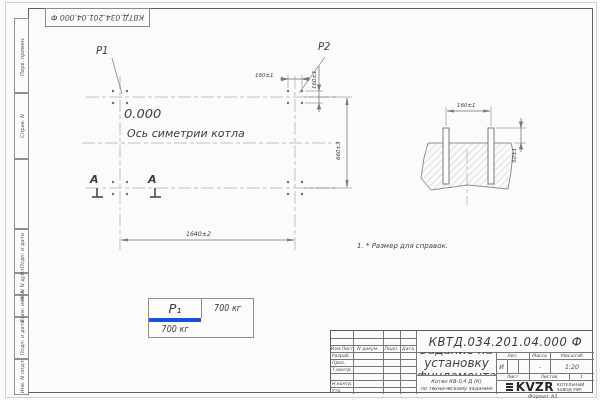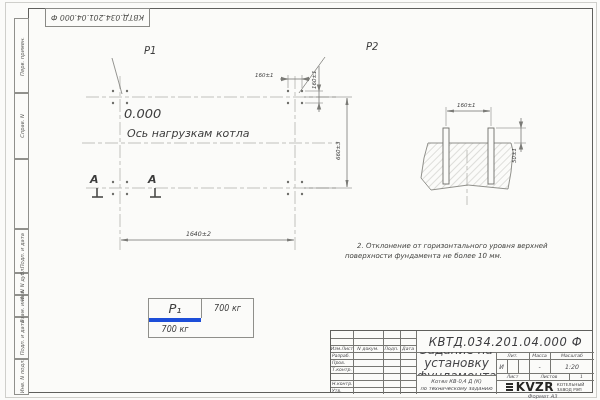--- a/index.html
+++ b/index.html
@@ -5,21 +5,21 @@
   html,body{margin:0;padding:0;background:#ffffff;}
   #page{position:relative;width:600px;height:400px;background:#fbfbf9;overflow:hidden;
         font-family:"DejaVu Sans",sans-serif;}
   .abs{position:absolute;}
   .t{position:absolute;font-style:italic;color:#3d3d3d;white-space:nowrap;line-height:1;}
   .f46{font-size:4.6px;color:#555;}
   .f55{font-size:5.5px;}
   .f6{font-size:6.2px;}
   .f8{font-size:8px;}
   .f9{font-size:13px;}
-  .f10{font-size:10px;margin-left:48px;}
+  .f10{font-size:10px;}
   .f11{font-size:11px;}
   .f13{font-size:13px;}
   .rot90{transform:rotate(-90deg);transform-origin:0 0;}
   .rot180{transform:rotate(180deg);}
   .outer-border{left:5px;top:2px;width:590px;height:394px;border:1px solid #cfcfcb;}
   .frame{left:28px;top:8px;width:563px;height:383px;border:1.4px solid #5f5f5c;}
   .sidebox{left:14px;width:13px;border:1px solid #90908c;display:flex;align-items:center;justify-content:center;}
   .vt{writing-mode:vertical-rl;transform:rotate(180deg);font-size:5.2px;font-style:italic;color:#5a5a57;white-space:nowrap;}
   .flipbox{left:45px;top:8px;width:103px;height:17px;border:1px solid #8a8a86;display:flex;align-items:center;justify-content:center;}
   
@@ -161,39 +161,39 @@
     <g>
       <path d="M 428,143 L 511,143 L 513,151 L 511,172 L 508,189 L 468,185 L 431,190 L 421,178 L 424,158 Z" fill="url(#hatch)" stroke="#84847f" stroke-width="0.9"></path>
       <rect x="443" y="128" width="6" height="56" fill="#fbfbf9" stroke="#6d6d69" stroke-width="0.9"></rect>
       <rect x="488" y="128" width="6" height="56" fill="#fbfbf9" stroke="#6d6d69" stroke-width="0.9"></rect>
     </g>
   </svg>
 
   <div class="t f10" style="left:96px;top:46px;">P1</div>
   <div class="t f10" style="left:318px;top:42px;">P2</div>
   <div class="t f13" style="left:124px;top:107px;">0.000</div>
-  <div class="t f11" style="left:127px;top:128px;">Ось нагрузкам котла</div>
+  <div class="t f11" style="left:127px;top:128px;">Ось симетрии котла</div>
   <div class="t f11" style="left:90px;top:174px;font-weight:bold;">А</div>
   <div class="t f11" style="left:148px;top:174px;font-weight:bold;">А</div>
   <div class="t f6" style="left:186px;top:231px;">1640±2</div>
   <div class="t f55 rot90" style="left:336px;top:160px;">660±3</div>
   <div class="t f55" style="left:255px;top:73px;">160±1</div>
   <div class="t f55 rot90" style="left:312px;top:89px;">160±1</div>
 
   <div class="t f55" style="left:457px;top:103px;">160±1</div>
   <div class="t f55 rot90" style="left:512px;top:163px;">50±1</div>
 
   <div class="abs" id="load-table">
     <div class="cell f9">P₁</div>
     <div class="cell f8">700 кг</div>
     <div class="cell f8">700 кг</div>
   </div>
 
   <div class="abs" id="notes">
-    <p>2. Отклонение от горизонтального уровня верхней поверхности фундамента не более 10 мм.</p>
+    <p>1. * Размер для справок.</p>
   </div>
 
   <div class="abs" id="tb">
 
     <div class="tbl" style="left:0;top:21px;width:263px;height:1px;"></div>
     <div class="tbl" style="left:0;top:7px;width:85px;height:1px;"></div>
     <div class="tbl" style="left:0;top:14px;width:85px;height:1px;"></div>
     <div class="tbl" style="left:0;top:28px;width:85px;height:1px;"></div>
     <div class="tbl" style="left:0;top:35px;width:85px;height:1px;"></div>
     <div class="tbl" style="left:0;top:42px;width:85px;height:1px;"></div>

